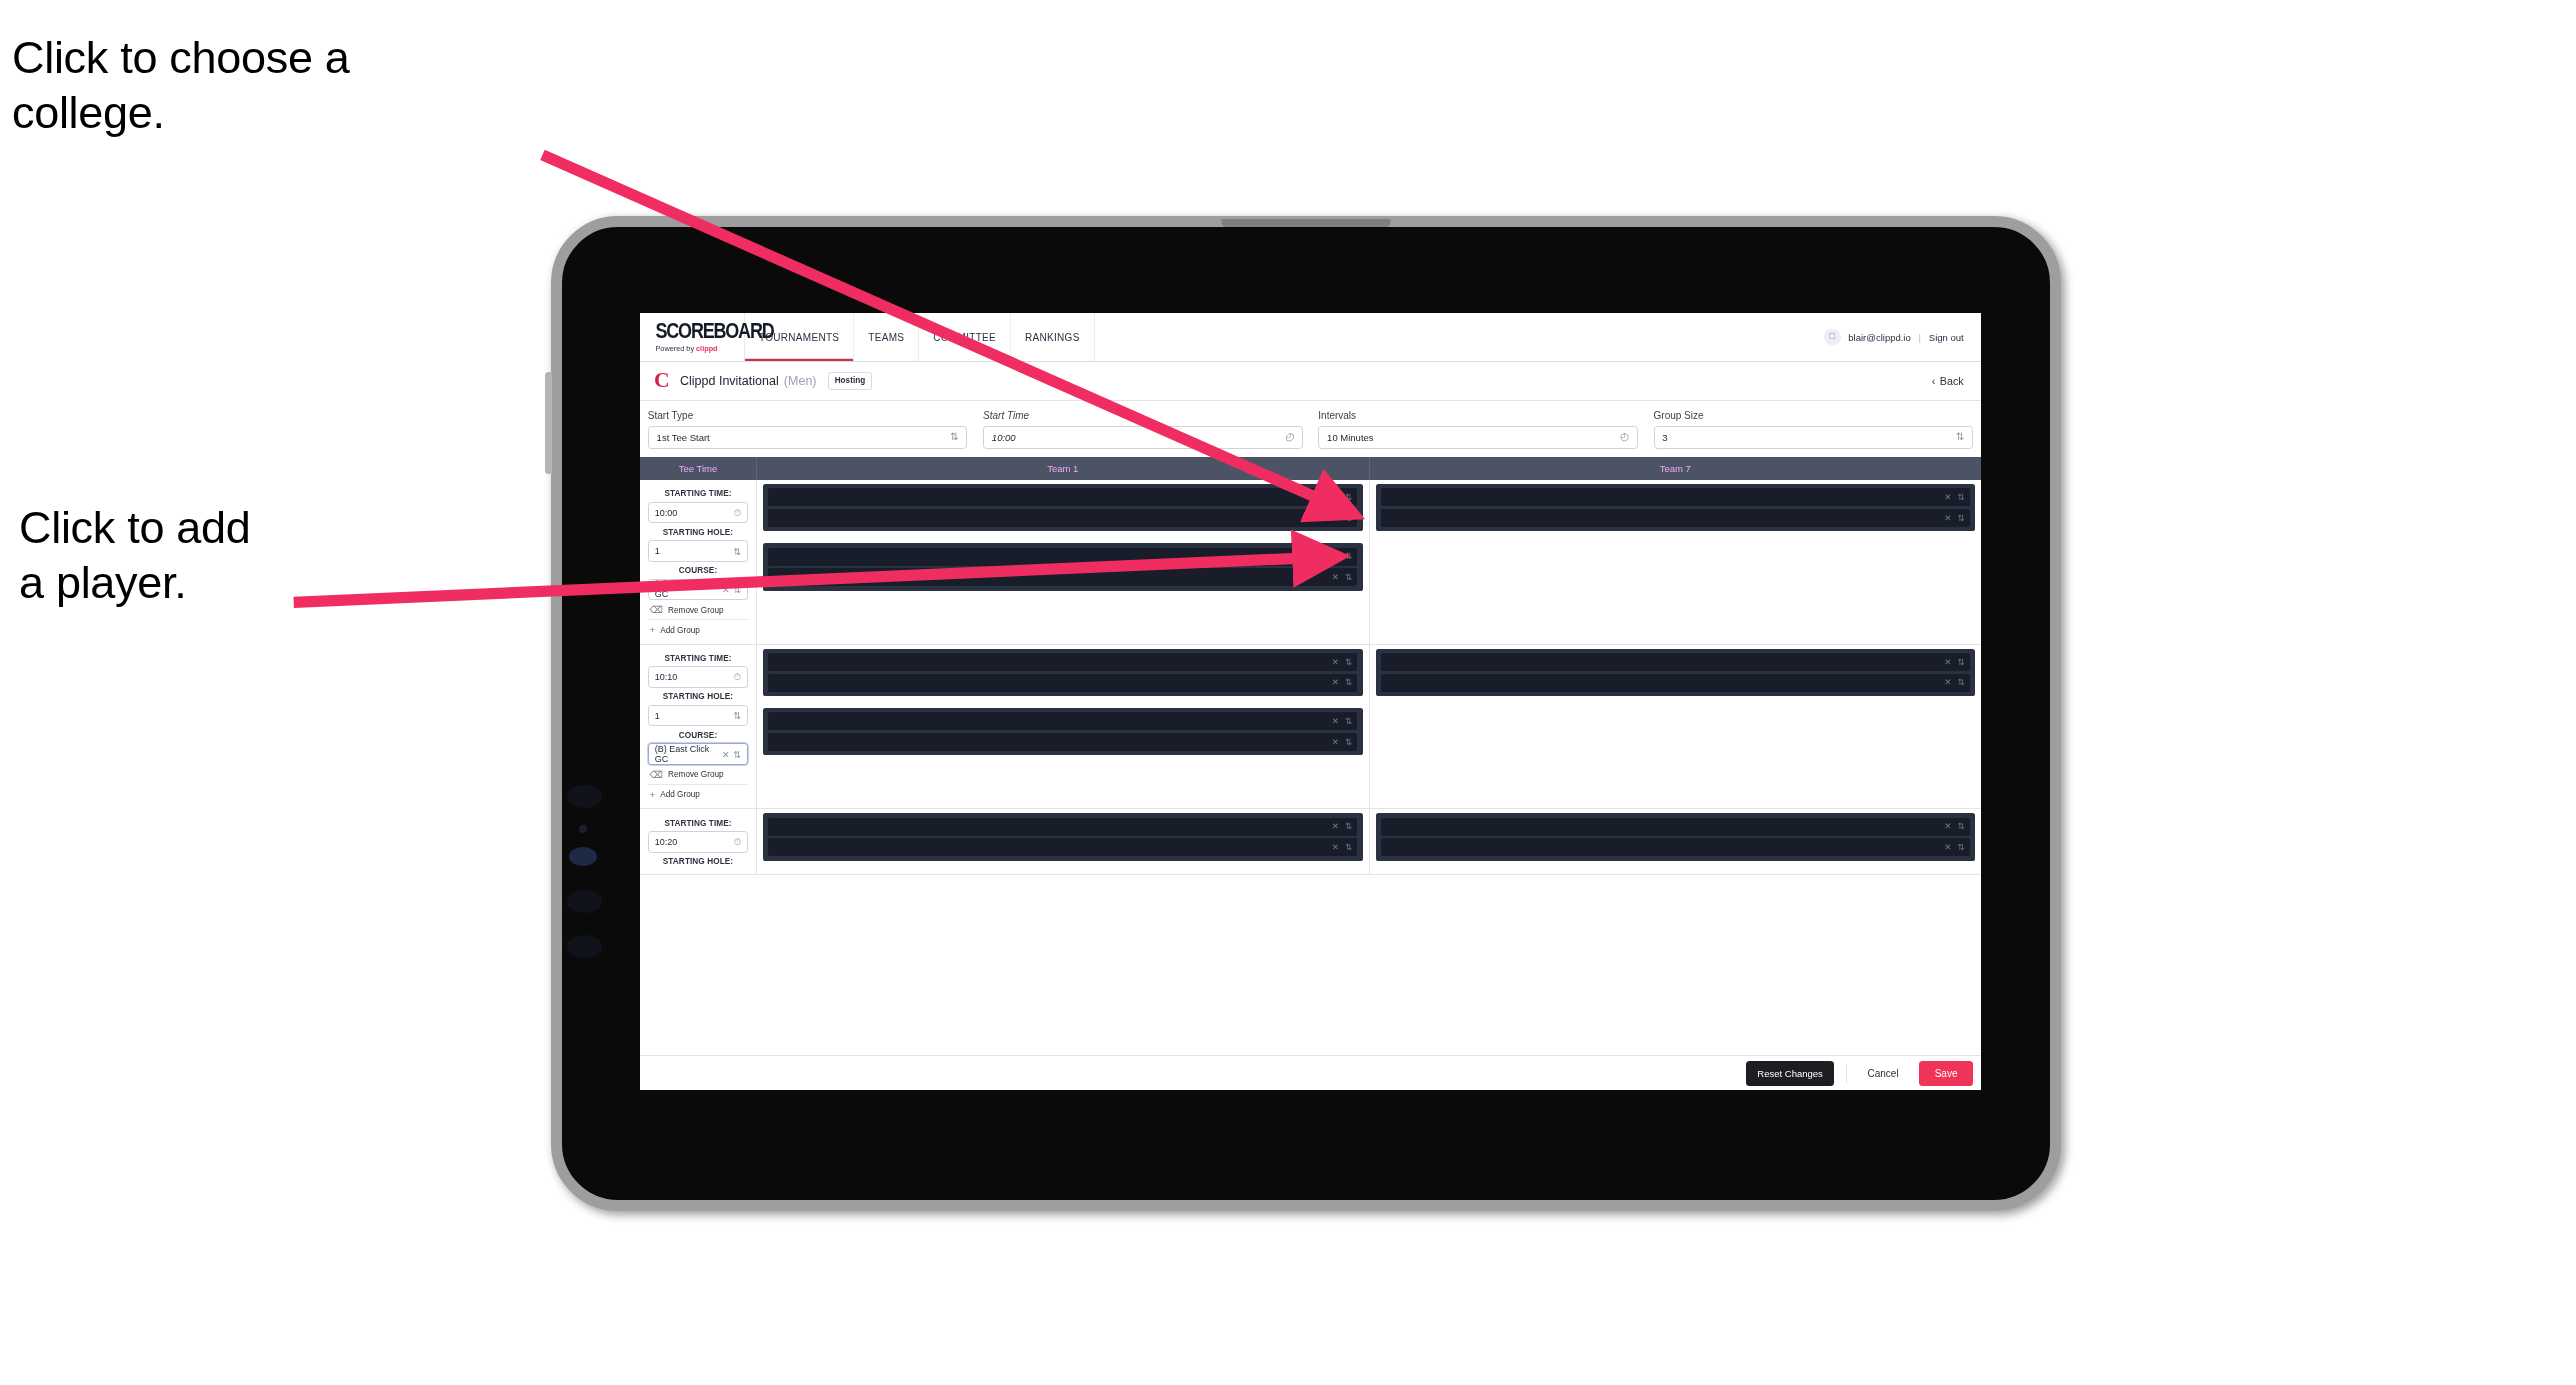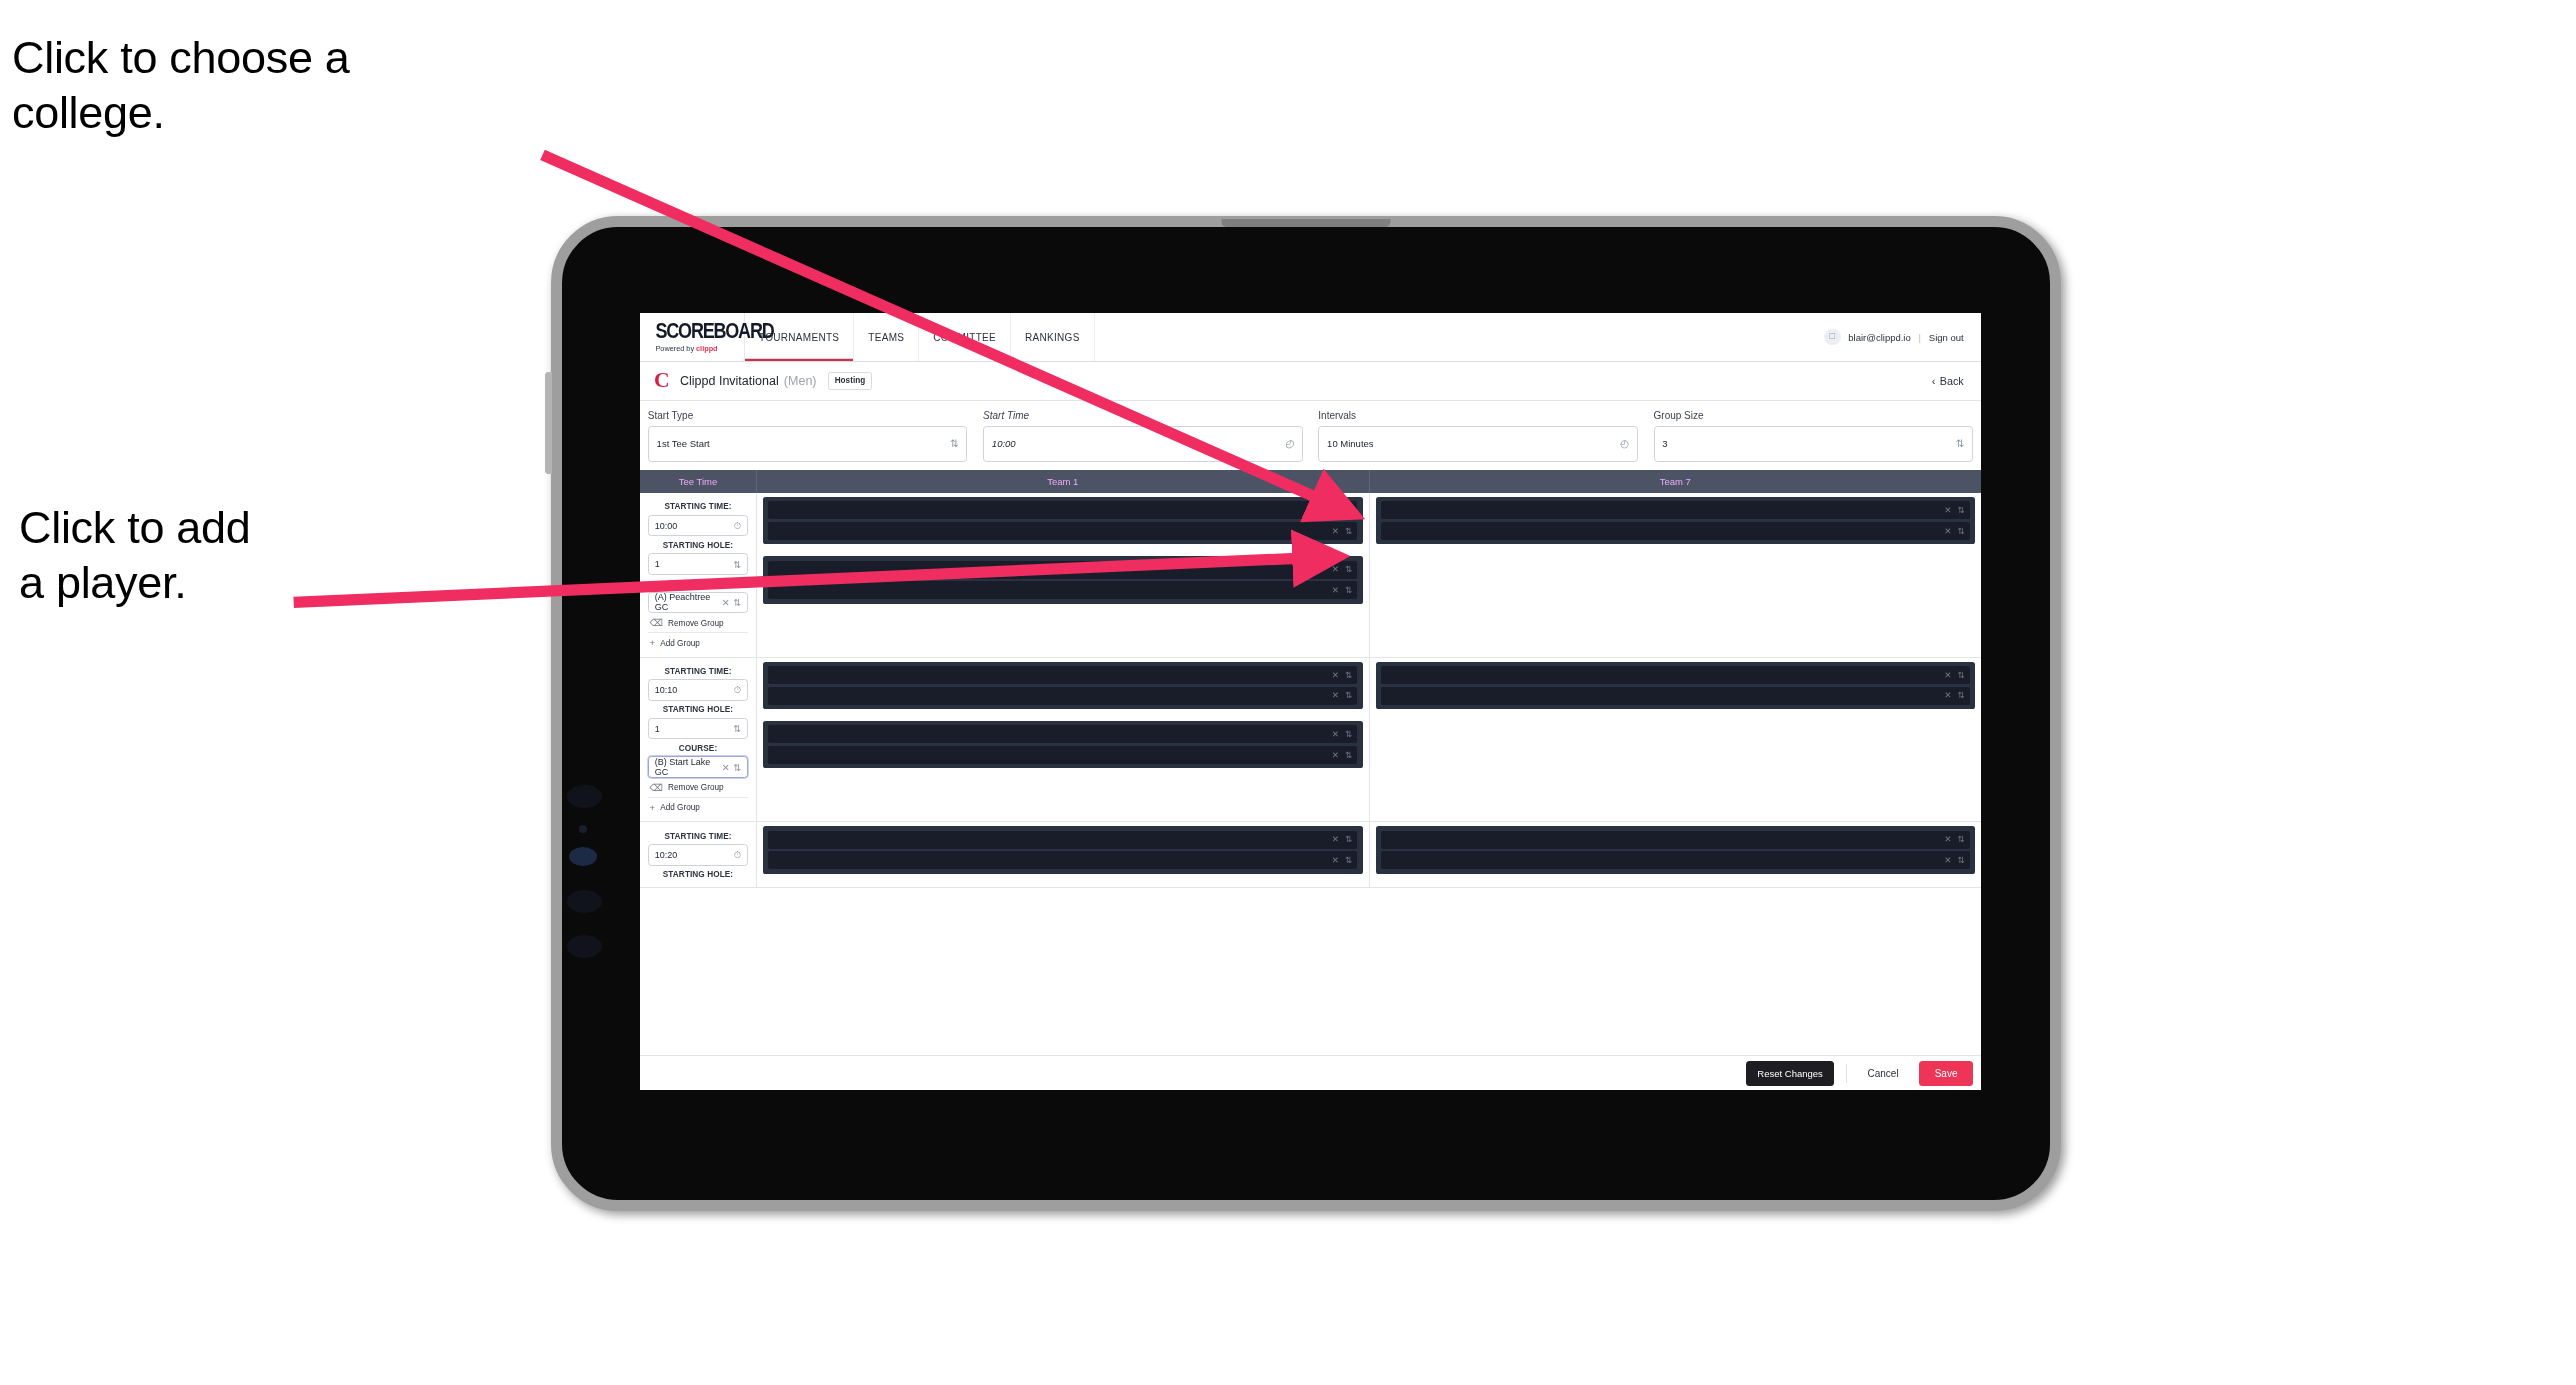--- a/index.html
+++ b/index.html
@@ -125,21 +125,21 @@
   #tourbar-spacer { flex: 1 1 auto; }
   #back-link { font-size: 10.8px; color: #2c3040; cursor: pointer; display: flex; align-items: center; gap: 4.3px; }
 
   
   #settings {
     display: flex; padding: 8.6px 0 8.6px 0; gap: 0; flex: 0 0 auto;
   }
   .setfield { padding: 0 7.8px; }
   .setlabel { font-size: 10px; color: #3b3f4c; margin-bottom: 5.2px; }
   .setinput {
-    height: 36px; border: 0.9px solid #cfd2d9; border-radius: 3.5px;
+    height: 23px; border: 0.9px solid #cfd2d9; border-radius: 3.5px;
     background: #fff; display: flex; align-items: center;
     padding: 0 7.8px; font-size: 9.5px; color: #1e2230;
   }
   .setinput .val { flex: 1 1 auto; }
   .setinput .adorn { color: #8d93a1; font-size: 10.4px; line-height: 1; }
 
   
   #tablehead {
     display: flex; flex: 0 0 auto; height: 22.5px;
     background: #4b5365; color: #f0abfc;
@@ -387,21 +387,21 @@
                 <span class="val">10:10</span>
                 <span class="adorn">⏱</span>
               </div>
               <div class="tlabel">STARTING HOLE:</div>
               <div class="tinput">
                 <span class="val">1</span>
                 <span class="adorn">⇅</span>
               </div>
               <div class="tlabel">COURSE:</div>
               <div class="tinput focused">
-                <span class="val">(B) Start Lake GC</span>
+                <span class="val">(B) East Click GC</span>
                 <span class="adorn">✕</span>
                 <span class="adorn">⇅</span>
               </div>
               <div class="grouplink remove">
                 <span class="gi">⌫</span>
                 <span>Remove Group</span>
               </div>
               <div class="grouplink">
                 <span class="gi">+</span>
                 <span>Add Group</span>

